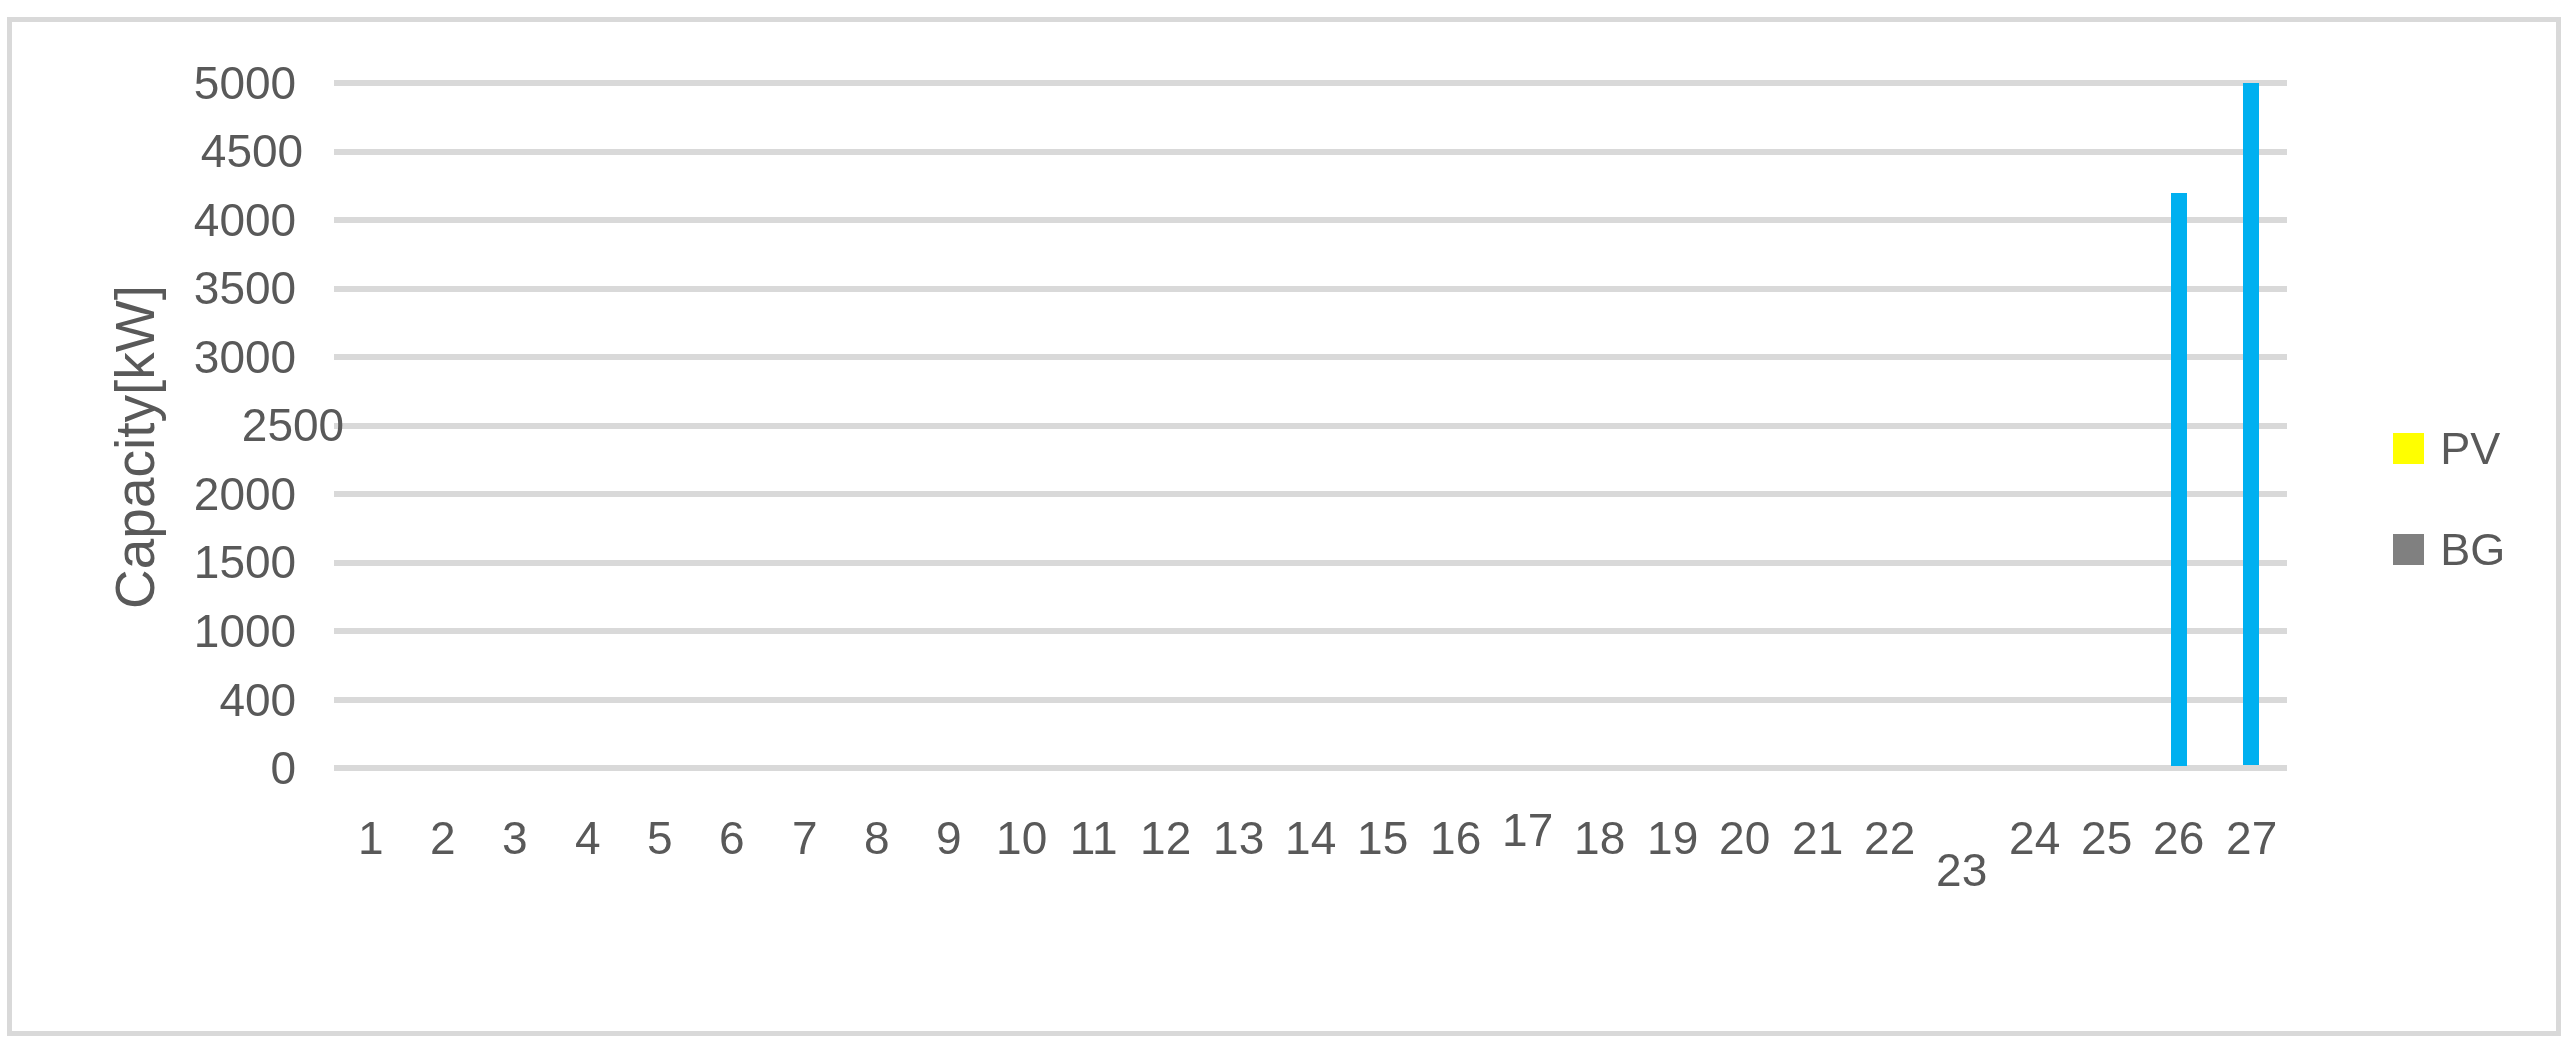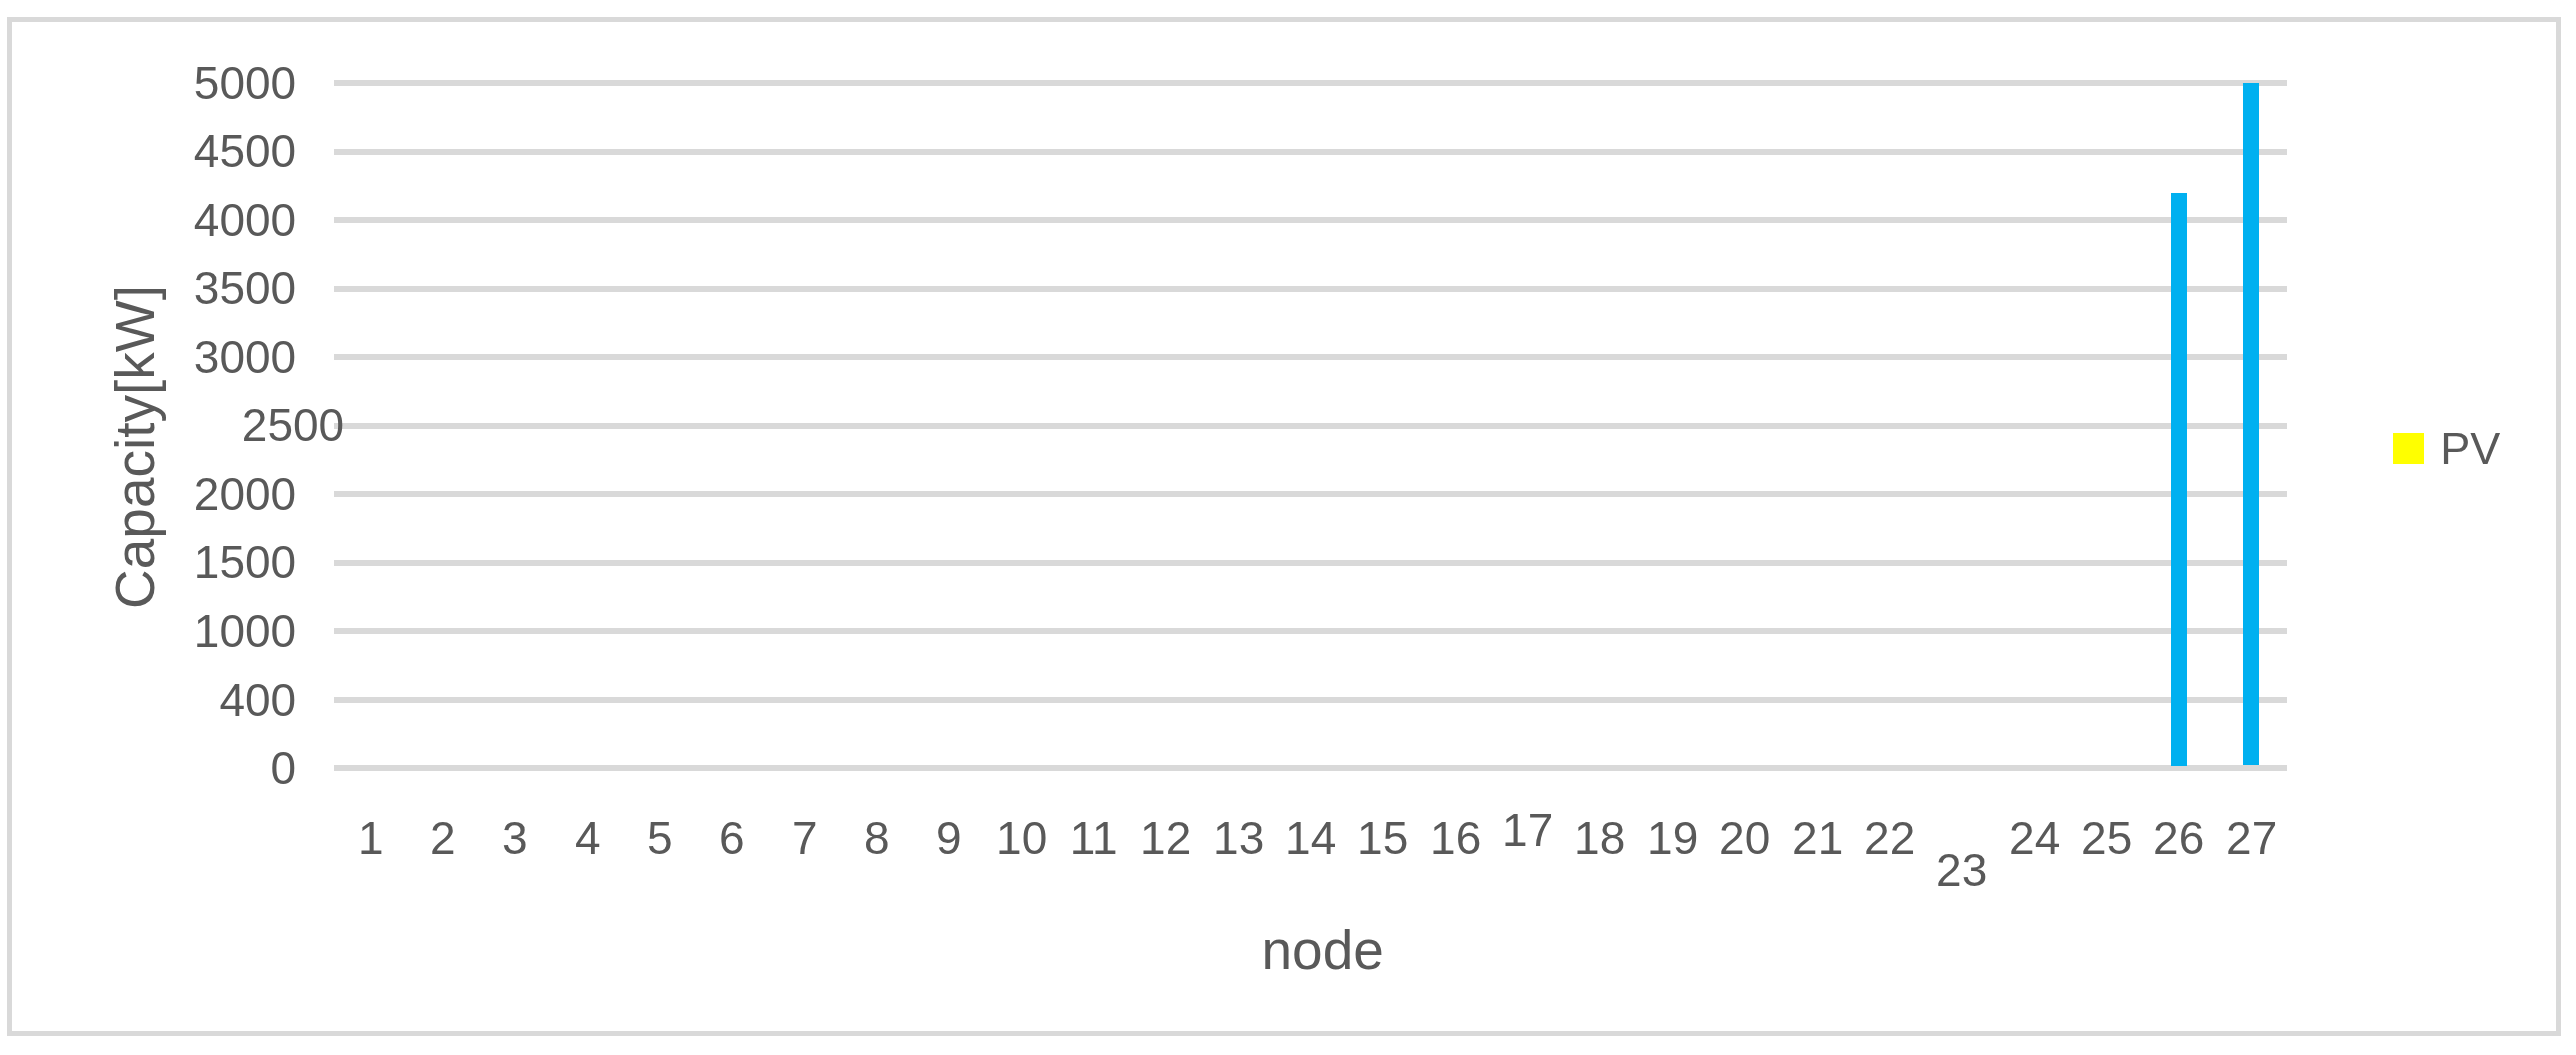--- a/index.html
+++ b/index.html
@@ -109,21 +109,20 @@
     color: var(--text-color, #595959);
     line-height: 1;
   }
 </style>
 </head>
 <body>
 
 <div class="chart-root">
   <div class="chart-frame">
     <div class="axis-title y-axis-title">Capacity[kW]</div>
-    <div class="axis-title x-axis-title">node</div>
     <div class="plot-area" id="plot-area" style="left: 322px; top: 61px; width: 1953px; height: 685px;">
         <div class="gridline" style="top: 682px;"></div>
         <div class="gridline" style="top: 614px;"></div>
         <div class="gridline" style="top: 545px;"></div>
         <div class="gridline" style="top: 477px;"></div>
         <div class="gridline" style="top: 408px;"></div>
         <div class="gridline" style="top: 340px;"></div>
         <div class="gridline" style="top: 271px;"></div>
         <div class="gridline" style="top: 203px;"></div>
         <div class="gridline" style="top: 134px;"></div>
@@ -135,21 +134,21 @@
     <div id="y-ticks">
         <div class="y-tick-label" style="top: 714px;">0</div>
         <div class="y-tick-label" style="top: 646px;">400</div>
         <div class="y-tick-label" style="top: 577px;">1000</div>
         <div class="y-tick-label" style="top: 508px;">1500</div>
         <div class="y-tick-label" style="top: 440px;">2000</div>
         <div class="y-tick-label" style="top: 371px; padding-left: 48px;">2500</div>
         <div class="y-tick-label" style="top: 303px;">3000</div>
         <div class="y-tick-label" style="top: 234px;">3500</div>
         <div class="y-tick-label" style="top: 166px;">4000</div>
-        <div class="y-tick-label" style="top: 97px;">4500</div>
+        <div class="y-tick-label" style="top: 97px; padding-left: 7px;">4500</div>
         <div class="y-tick-label" style="top: 29px;">5000</div>
       </div>
     <div id="x-ticks">
         <div class="x-tick-label" style="left: 308px; top: 784px;">1</div>
         <div class="x-tick-label" style="left: 380px; top: 784px;">2</div>
         <div class="x-tick-label" style="left: 452px; top: 784px;">3</div>
         <div class="x-tick-label" style="left: 525px; top: 784px;">4</div>
         <div class="x-tick-label" style="left: 597px; top: 784px;">5</div>
         <div class="x-tick-label" style="left: 669px; top: 784px;">6</div>
         <div class="x-tick-label" style="left: 742px; top: 784px;">7</div>
@@ -172,16 +171,20 @@
         <div class="x-tick-label" style="left: 1972px; top: 784px;">24</div>
         <div class="x-tick-label" style="left: 2044px; top: 784px;">25</div>
         <div class="x-tick-label" style="left: 2116px; top: 784px;">26</div>
         <div class="x-tick-label" style="left: 2189px; top: 784px;">27</div>
       </div>
     <div class="legend" id="legend">
         <div class="legend-item">
           <div class="legend-swatch" style="background: rgb(255, 255, 0);"></div>
           <div class="legend-label">PV</div>
         </div>
+        <div class="legend-item">
+          <div class="legend-swatch" style="background: rgb(128, 128, 128);"></div>
+          <div class="legend-label">BG</div>
+        </div>
       </div>
   </div>
 </div>
 
 
 </body></html>

